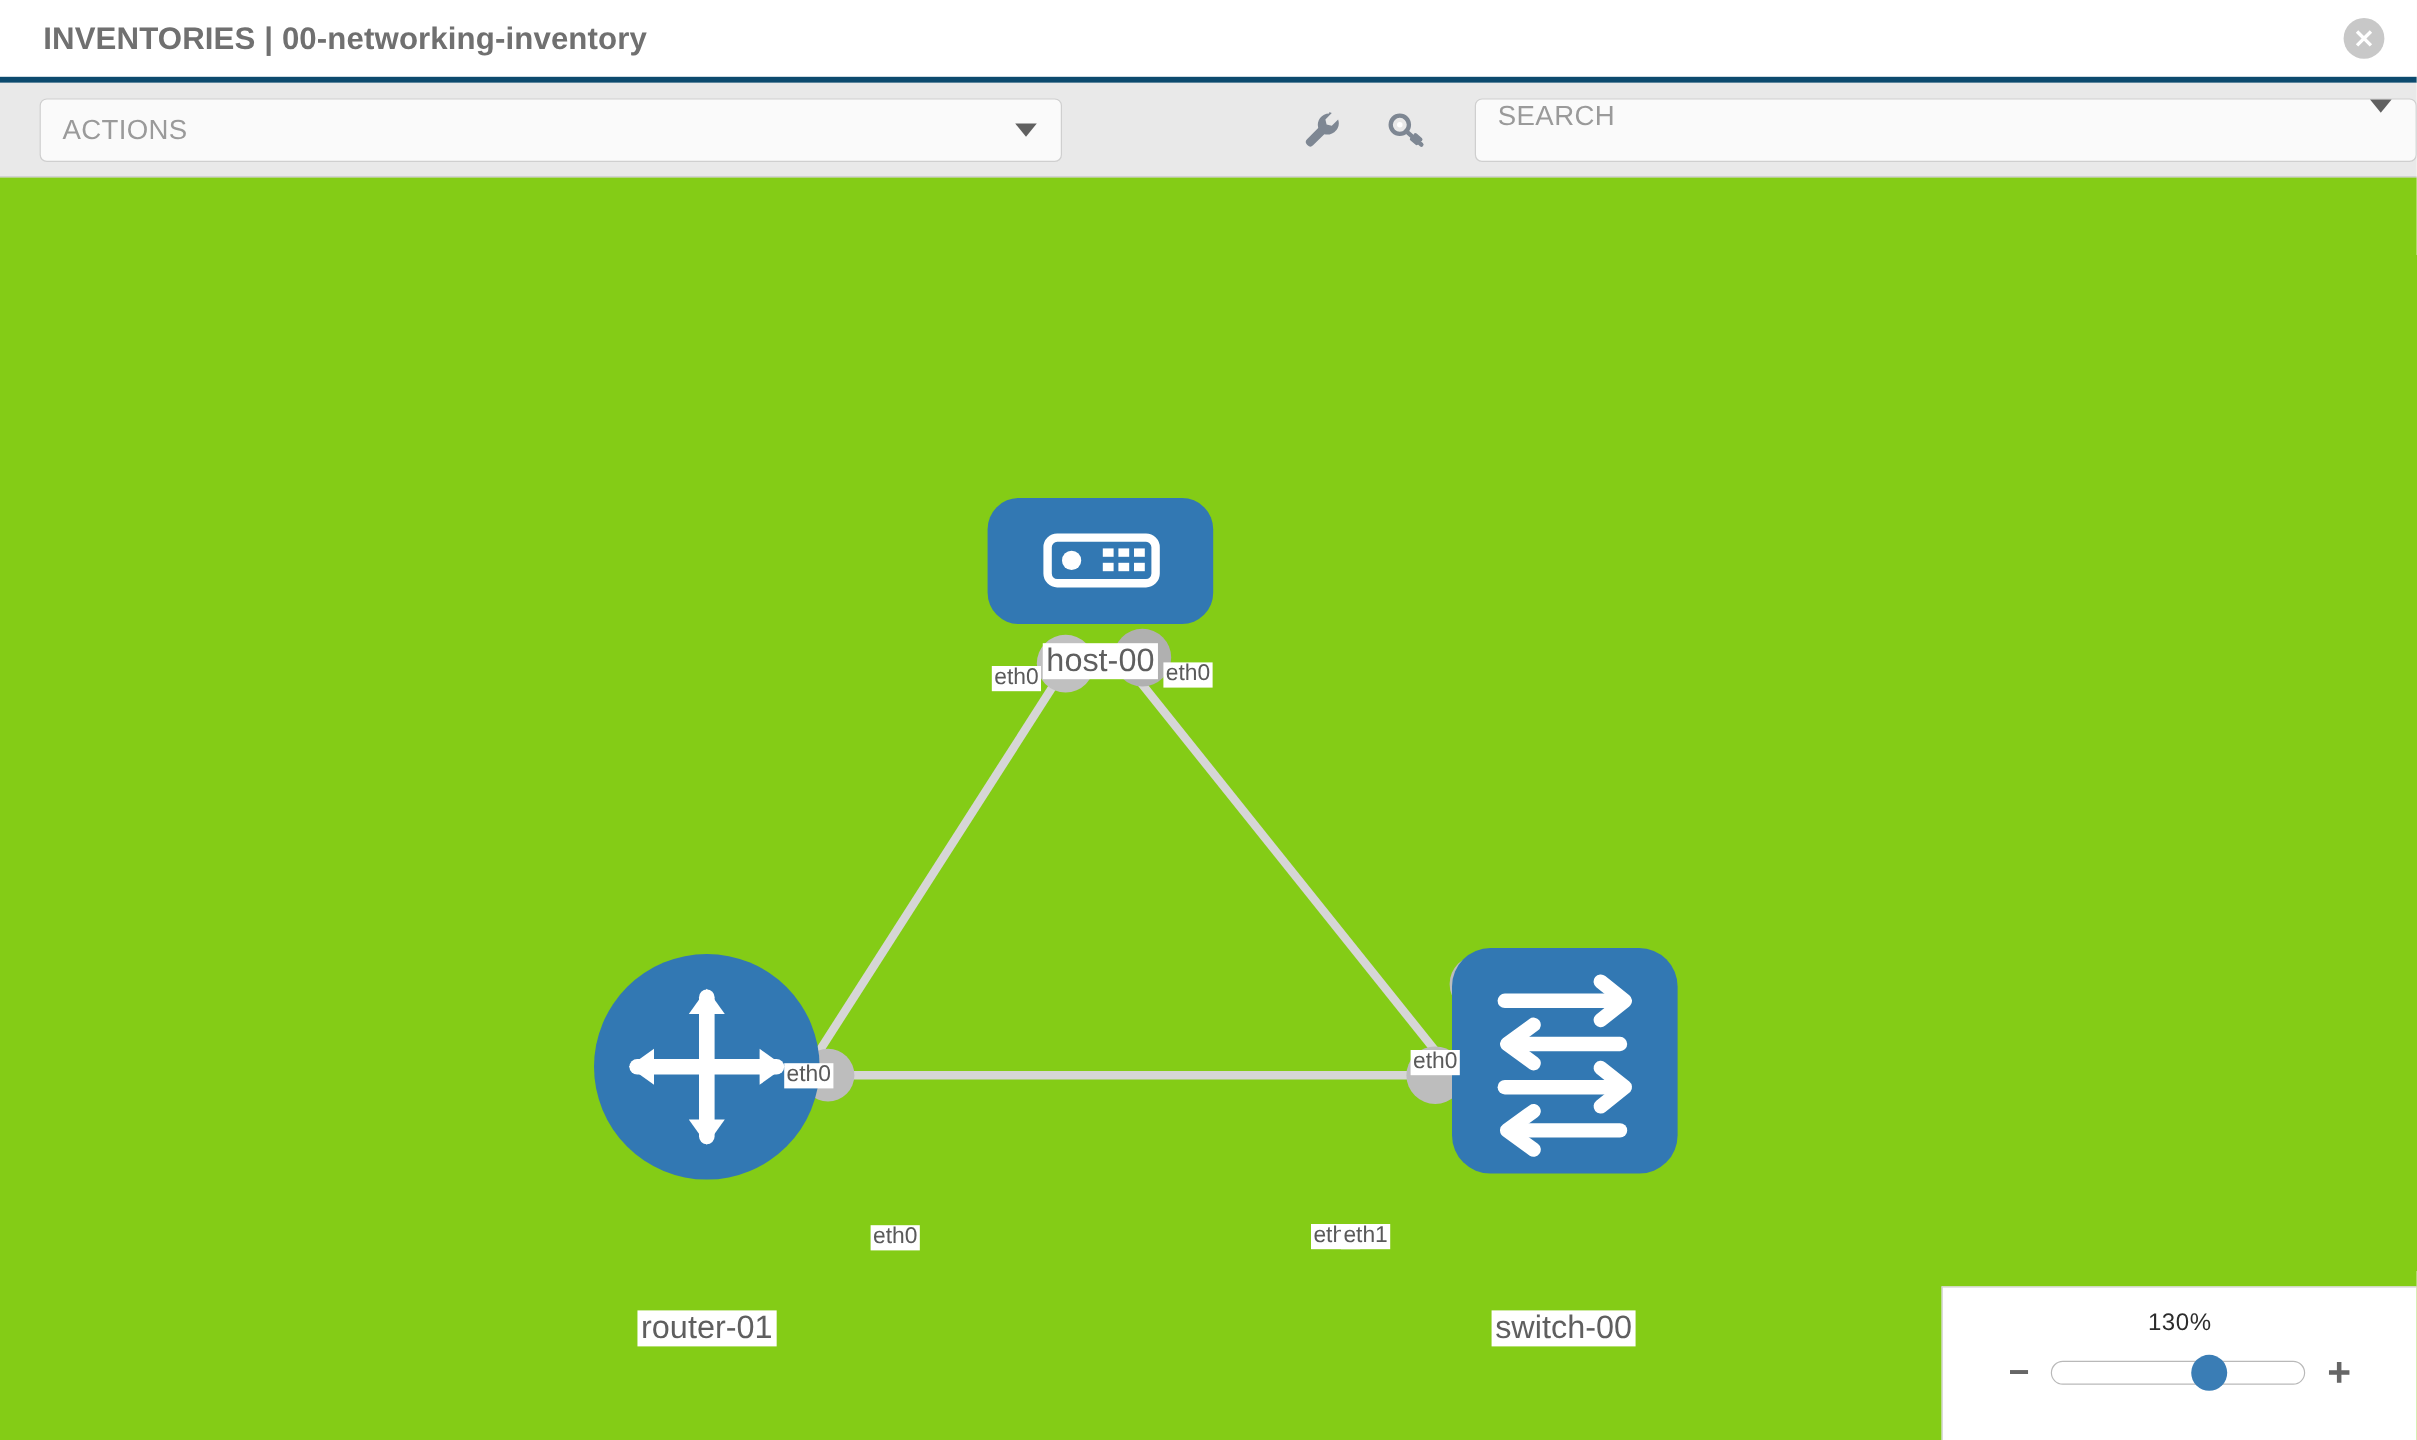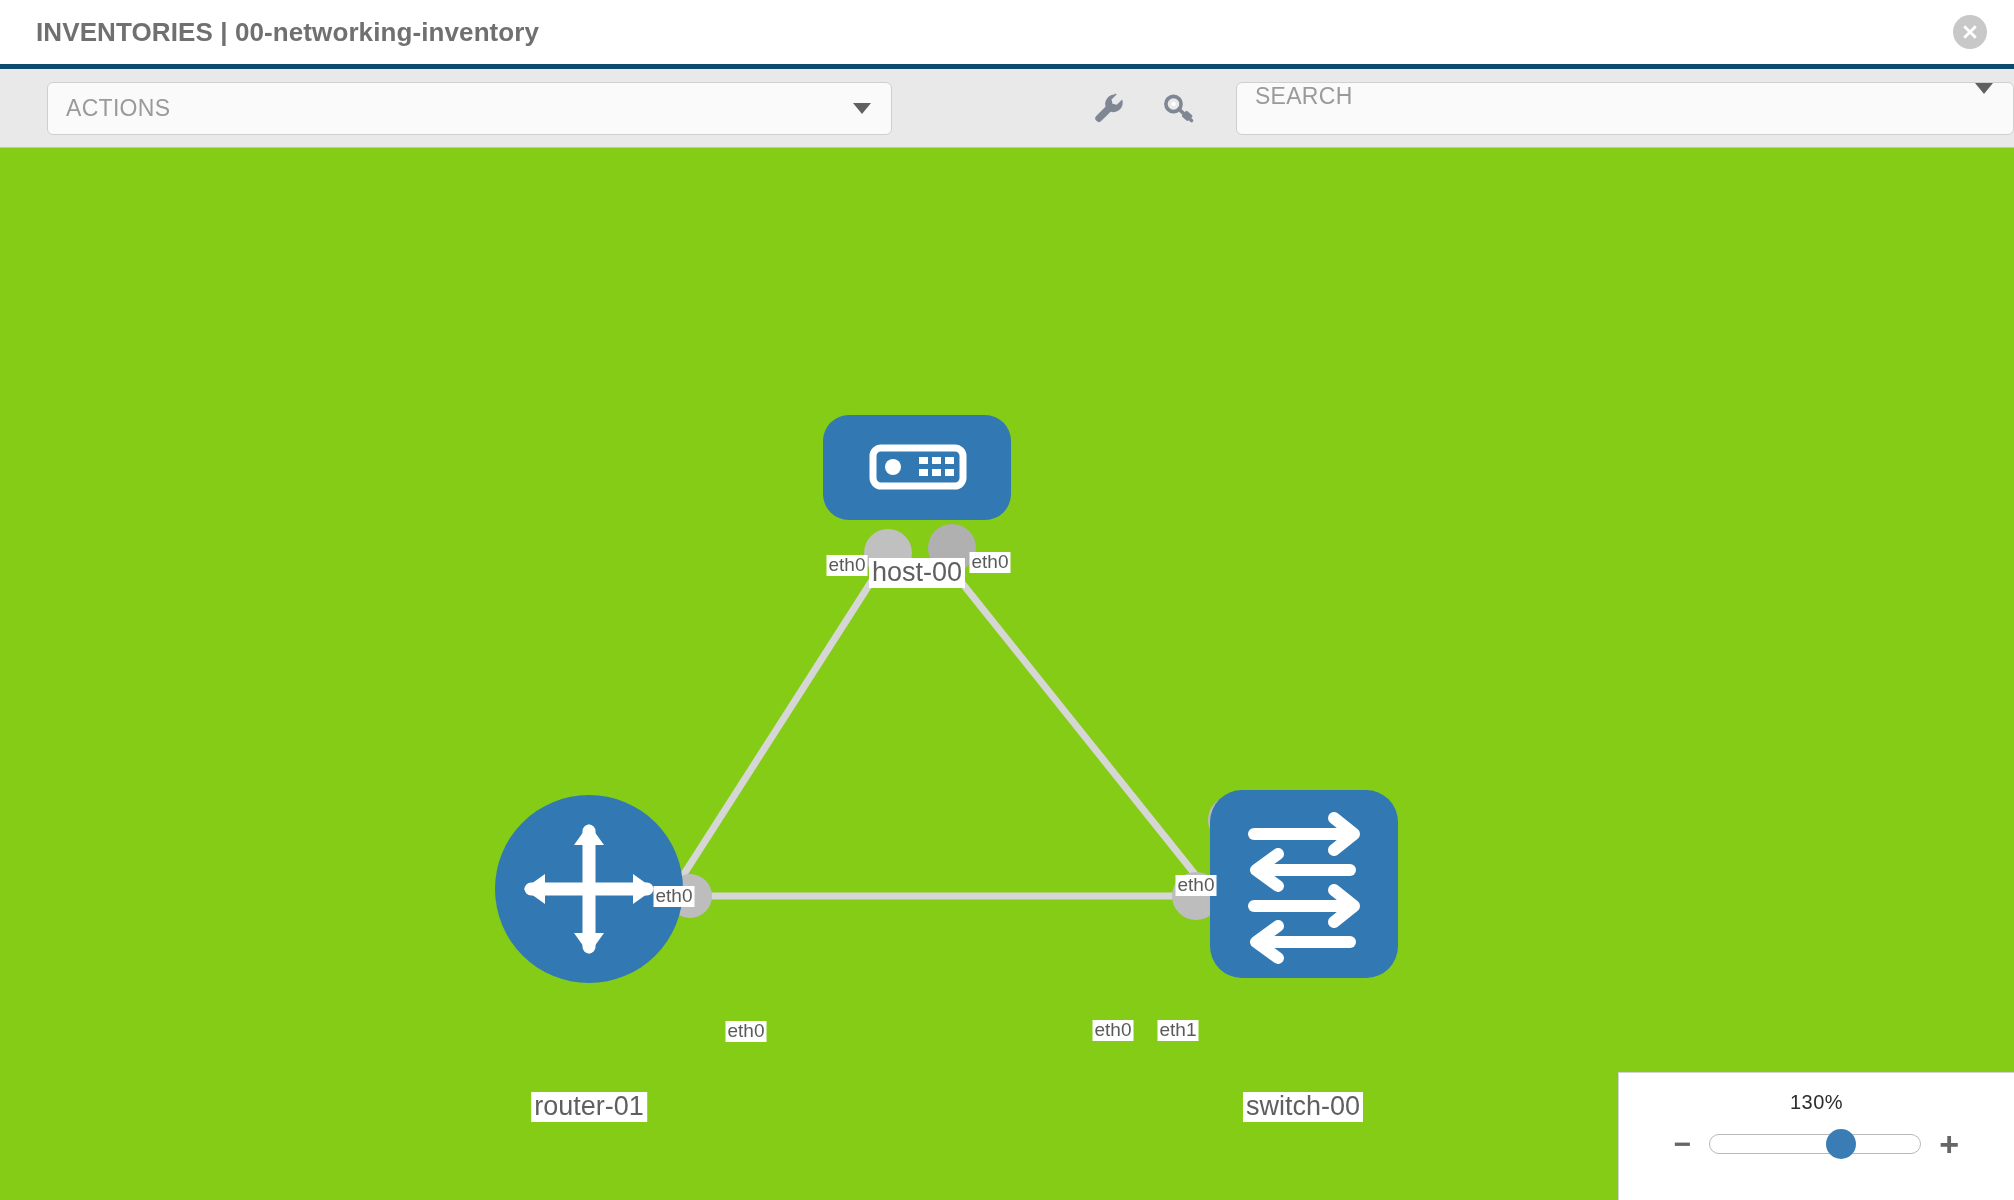--- a/index.html
+++ b/index.html
@@ -49,21 +49,21 @@
   .toolbar {
     position: relative;
     height: 79px;
     background: #e9e9e9;
     border-bottom: 1px solid #c4c4c4;
     display: flex;
     align-items: center;
   }
   .dropdown {
     position: relative;
-    margin-left: 47px;
+    margin-left: 33px;
     width: 860px;
     height: 53px;
     background: #fafafa;
     border: 1px solid #cfcfcf;
     border-radius: 6px;
     display: flex;
     align-items: center;
     cursor: pointer;
   }
   .dropdown .dd-label {
@@ -294,23 +294,23 @@
       </g>
     </g>
   </svg>
 
   <div class="iface-label" style="left:847px; top:407px;">eth0</div>
   <div class="iface-label" style="left:990px; top:404px;">eth0</div>
   <div class="iface-label" style="left:674px; top:738px;">eth0</div>
   <div class="iface-label" style="left:1196px; top:727px;">eth0</div>
   <div class="iface-label" style="left:746px; top:873px;">eth0</div>
   <div class="iface-label" style="left:1113px; top:872px;">eth0</div>
-  <div class="iface-label" style="left:1178px; top:872px;">eth1</div>
-
-  <div class="node-label" style="left:917px; top:388px;margin-top:22px;">host-00</div>
+  <div class="iface-label" style="left:1138px; top:872px;">eth1</div>
+
+  <div class="node-label" style="left:917px; top:388px;">host-00</div>
   <div class="node-label" style="left:589px; top:944px;">router-01</div>
   <div class="node-label" style="left:1303px; top:944px;">switch-00</div>
 
   <div class="zoom-control">
     <div class="zoom-percent">130%</div>
     <div class="zoom-row">
       <span class="zoom-minus">−</span>
       <div class="zoom-track">
         <div class="zoom-thumb" id="zoomThumb" style="left: 62%;"></div>
       </div>

